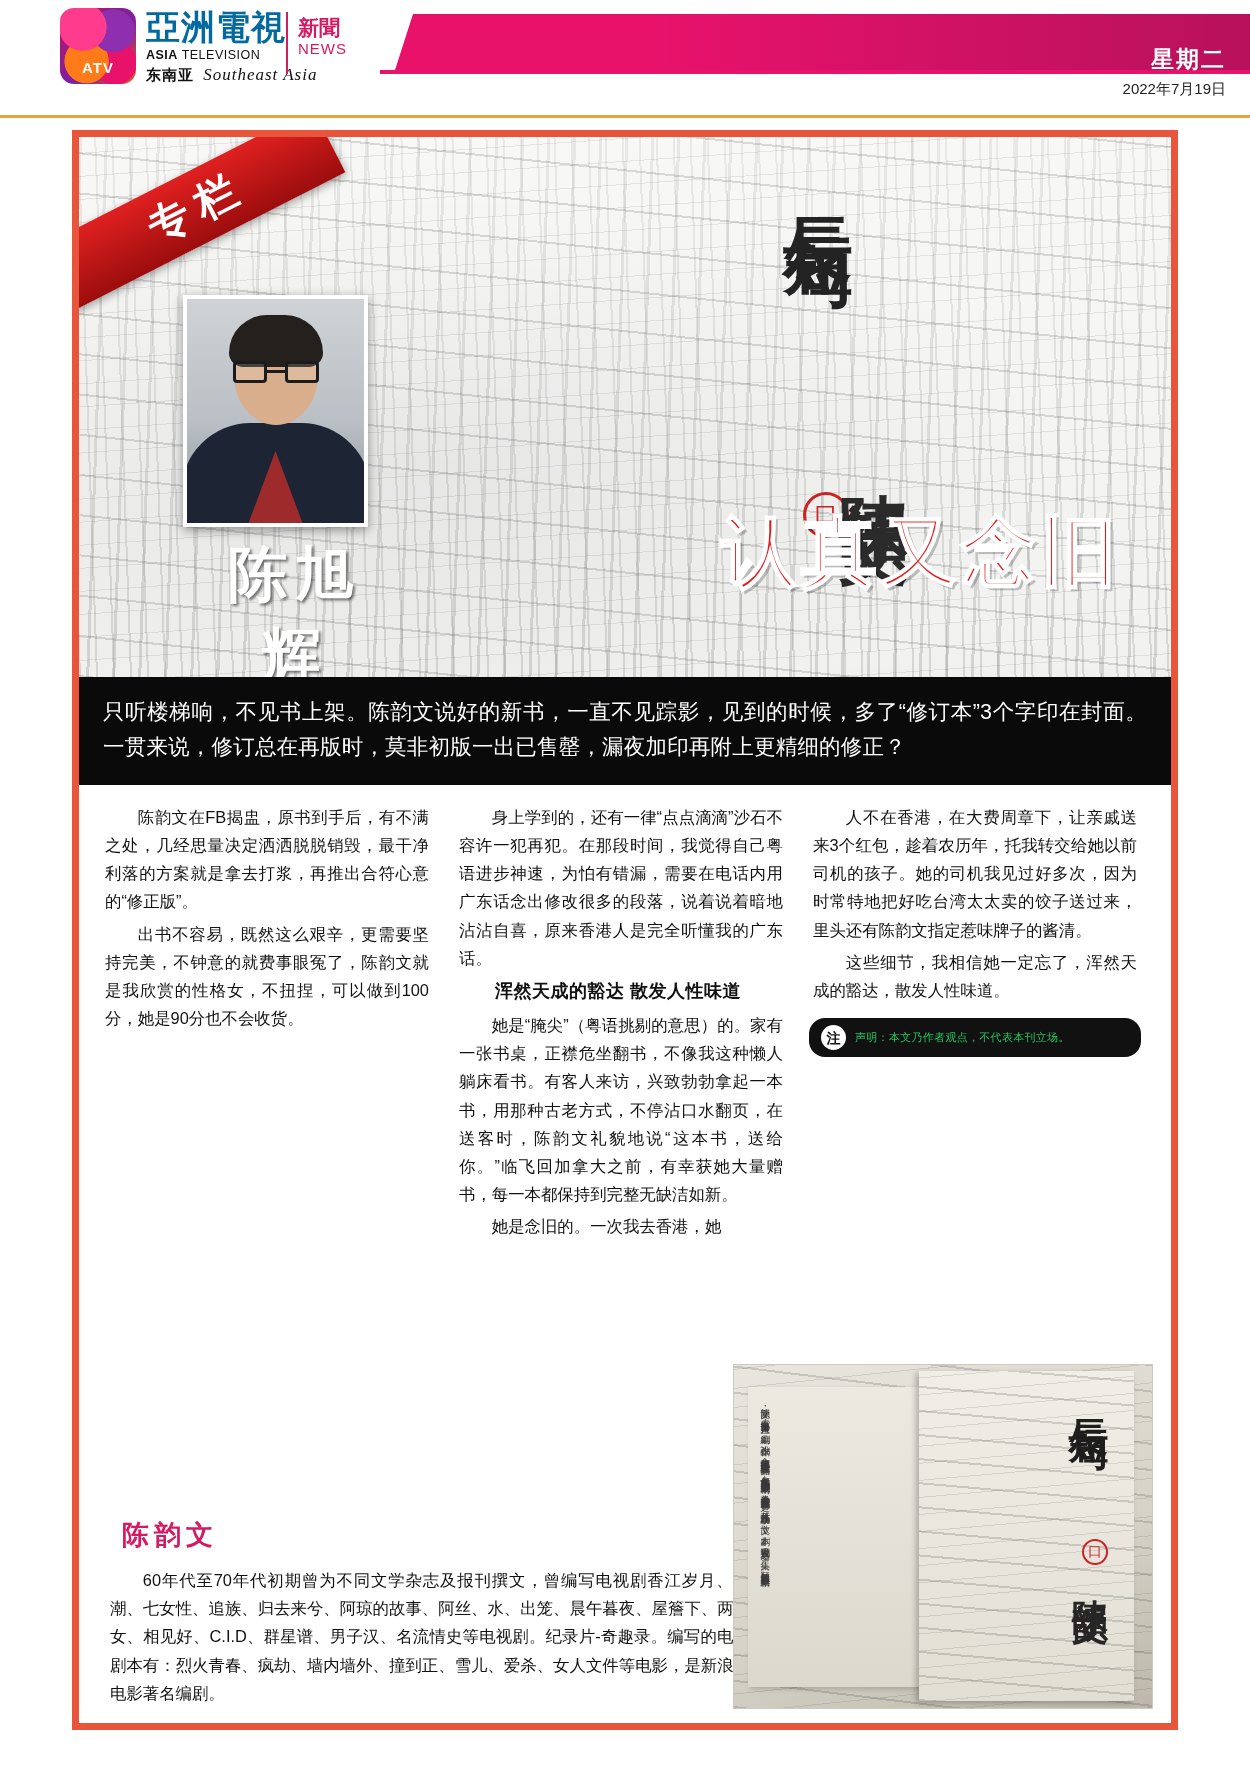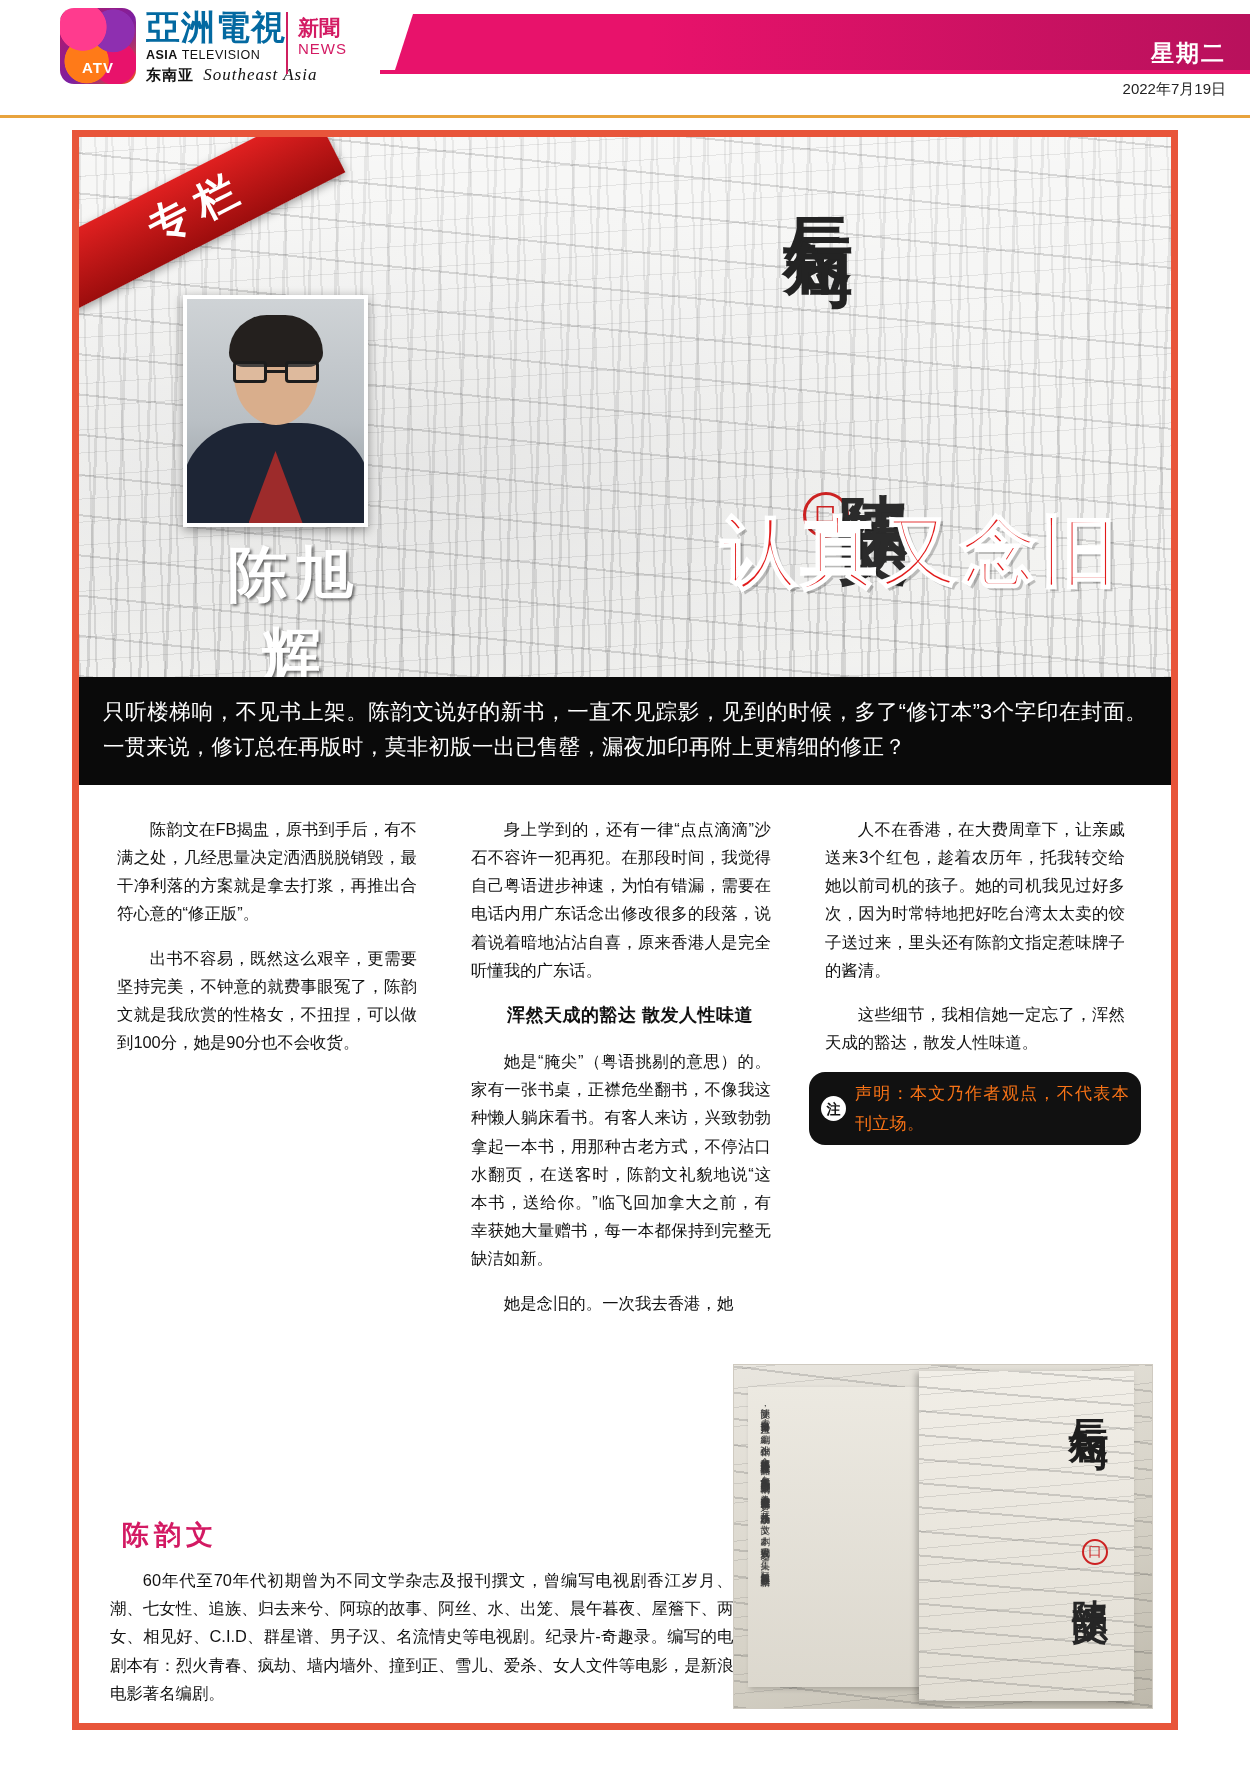--- a/index.html
+++ b/index.html
@@ -102,21 +102,21 @@
   .logo-news {
     position: absolute;
     left: 298px; top: 16px;
     color: #d31a63;
     line-height: 1.15;
   }
   .logo-news .n1 { font-size: 21px; font-weight: bold; }
   .logo-news .n2 { font-size: 15px; letter-spacing: 1px; }
   .header-right {
     position: absolute;
-    right: 24px; top: 38px;
+    right: 24px; top: 44px;
     text-align: left;
     color: #ffffff;
     z-index: 3;
   }
   .header-right .weekday {
     font-size: 23px;
     font-weight: bold;
     letter-spacing: 2px;
   }
   .header-date {
@@ -333,21 +333,21 @@
     display: flex;
     gap: 22px;
   }
   .col {
     width: 332px;
     font-size: 16.4px;
     line-height: 1.72;
     color: #111;
     text-align: justify;
   }
-  .col p { margin: 16px; text-indent: 2em; }
+  .col p { margin: 4px; text-indent: 2em; }
   .subhead {
     font-weight: bold;
     font-size: 18px;
     margin: 6px 0 2px 0;
     text-indent: 0;
     letter-spacing: 0.5px;
   }
   .disclaimer {
     margin-top: 14px;
     background: #111;
@@ -361,22 +361,22 @@
     flex: 0 0 auto;
     width: 25px; height: 25px;
     border-radius: 50%;
     background: #fff;
     color: #111;
     font-size: 14px;
     font-weight: bold;
     display: flex; align-items: center; justify-content: center;
   }
   .disclaimer .dtext {
-    color: #f97316;
-    font-size: 17px;
+    color: #22c55e;
+    font-size: 11px;
     letter-spacing: 0.3px;
   }
 
   
   .profile {
     position: absolute;
     left: 31px; bottom: 16px;
     width: 640px;
   }
   .profile-title {

